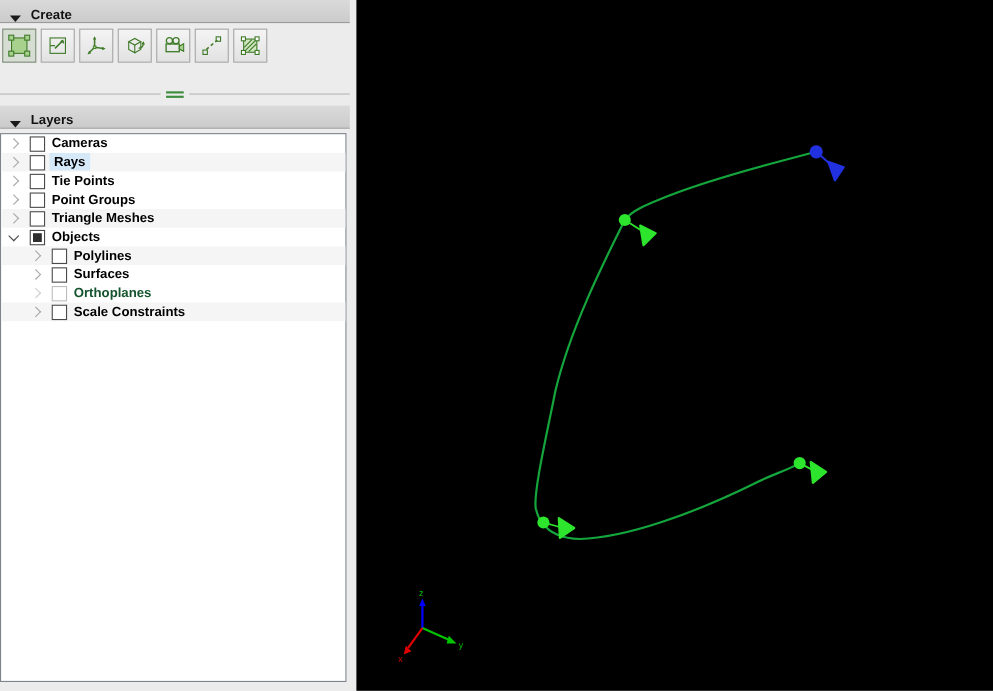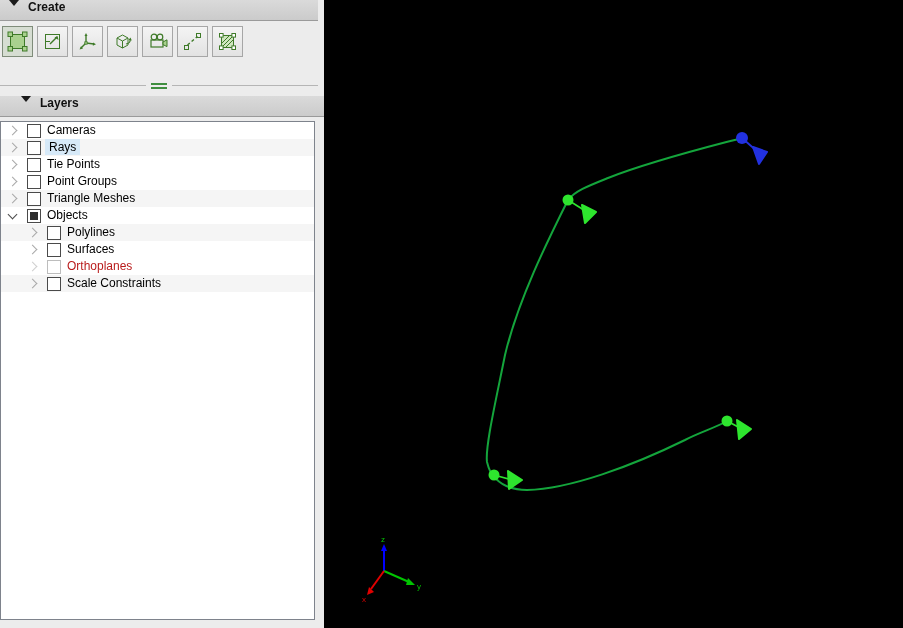--- a/index.html
+++ b/index.html
@@ -3,55 +3,55 @@
 <meta charset="utf-8">
 <style>
   html,body{margin:0;padding:0;width:903px;height:628px;overflow:hidden;
     background:#ececec;font-family:"Liberation Sans",sans-serif;}
   .left-panel{position:absolute;left:0;top:0;width:318px;height:628px;background:#ececec;}
   .viewport{position:absolute;left:324px;top:0;width:579px;height:628px;background:#000;}
 
   
   .sec-hdr{position:absolute;left:0;width:318px;height:20px;
     background:linear-gradient(#dadada,#cbcbcb);border-bottom:1px solid #9a9a9a;
-    display:flex;align-items:flex-start;}
+    display:flex;align-items:flex-end;}
   .tri-down{width:0;height:0;border-left:5px solid transparent;border-right:5px solid transparent;
     border-top:6px solid #1a1a1a;margin-left:9px;}
   .sec-title{font-size:12px;font-weight:bold;color:#111;margin-left:9px;}
 
   
   .toolbar{position:absolute;left:2px;top:26px;height:32px;display:flex;}
   .tbtn{width:31px;height:31px;margin-right:4px;border:1px solid #a6a6a6;
     background:linear-gradient(#f4f4f4,#e2e2e2);box-sizing:border-box;
     display:flex;align-items:center;justify-content:center;padding:0;}
   .tbtn.pressed{background:#d6ddd2;border:1px solid #7f8c7a;}
 
   
   .split-line{position:absolute;left:0;top:85px;width:318px;height:1px;background:#b5b5b5;}
   .split-grip{position:absolute;left:146px;top:81px;width:26px;height:10px;background:#ececec;
     display:flex;flex-direction:column;align-items:center;justify-content:center;}
   .split-grip .bar{width:16px;height:2px;background:#3f8e3f;margin:1px 0;}
 
   
   .tree{position:absolute;left:0;top:121px;width:315px;height:499px;background:#fff;
-    border:1px solid #7e838c;box-sizing:border-box;}
+    border:1px solid #7e838c;box-sizing:border-box;font-weight:bold;}
   .trow{position:relative;width:100%;height:17px;line-height:17px;font-size:12px;color:#000;}
   .trow.alt{background:#f5f5f5;}
   .trow.sel-yellow{background:#f0ee58;}
   .chev{position:absolute;top:5px;width:6px;height:6px;border-top:1.6px solid #a8a8a8;
     border-right:1.6px solid #a8a8a8;transform:rotate(45deg);}
   .trow.expanded .chev{border-color:#4a4a4a;transform:rotate(135deg);top:4px;}
   .lvl0 .chev{left:8px;} .lvl1 .chev{left:28px;}
   .cbx{position:absolute;top:2px;width:12px;height:12px;background:#fff;border:1px solid #4a4a4a;box-sizing:content-box;}
   .lvl0 .cbx{left:26px;} .lvl1 .cbx{left:46px;}
   .cbx .check{position:absolute;left:3px;top:0px;width:4px;height:8px;
     border-right:2px solid #101010;border-bottom:2px solid #101010;transform:rotate(38deg);}
   .cbx .partial{position:absolute;left:2px;top:2px;width:8px;height:8px;background:#2e2e2e;}
   .tlabel{position:absolute;} .lvl0 .tlabel{left:46px;} .lvl1 .tlabel{left:66px;}
-  .trow.disabled .tlabel{color:#b91c1c;}
+  .trow.disabled .tlabel{color:#14532d;}
   .trow.disabled .cbx{border-color:#bdbdbd;}
   .trow.disabled .chev{border-color:#cfcfcf;}
   .hl-blue{background:#d6e9f8;padding:1px 4px;margin-left:-2px;}
 </style>
 </head>
 <body>
 
 <div class="left-panel">
 
   <div class="sec-hdr" style="top:0;">
@@ -125,21 +125,21 @@
       </svg>
     </button>
   </div>
 
   <div class="split-line"></div>
   <div class="split-grip">
     <span class="bar"></span>
       <span class="bar"></span>
   </div>
 
-  <div class="sec-hdr" style="top:96px;padding-left:12px;">
+  <div class="sec-hdr" style="top:96px;">
     <span class="tri-down"></span>
     <span class="sec-title">Layers</span>
   </div>
 
   <div class="tree">
     <div class="trow lvl0">
       <span class="chev"></span>
       <span class="cbx"></span>
       <span class="tlabel">Cameras</span>
     </div>

